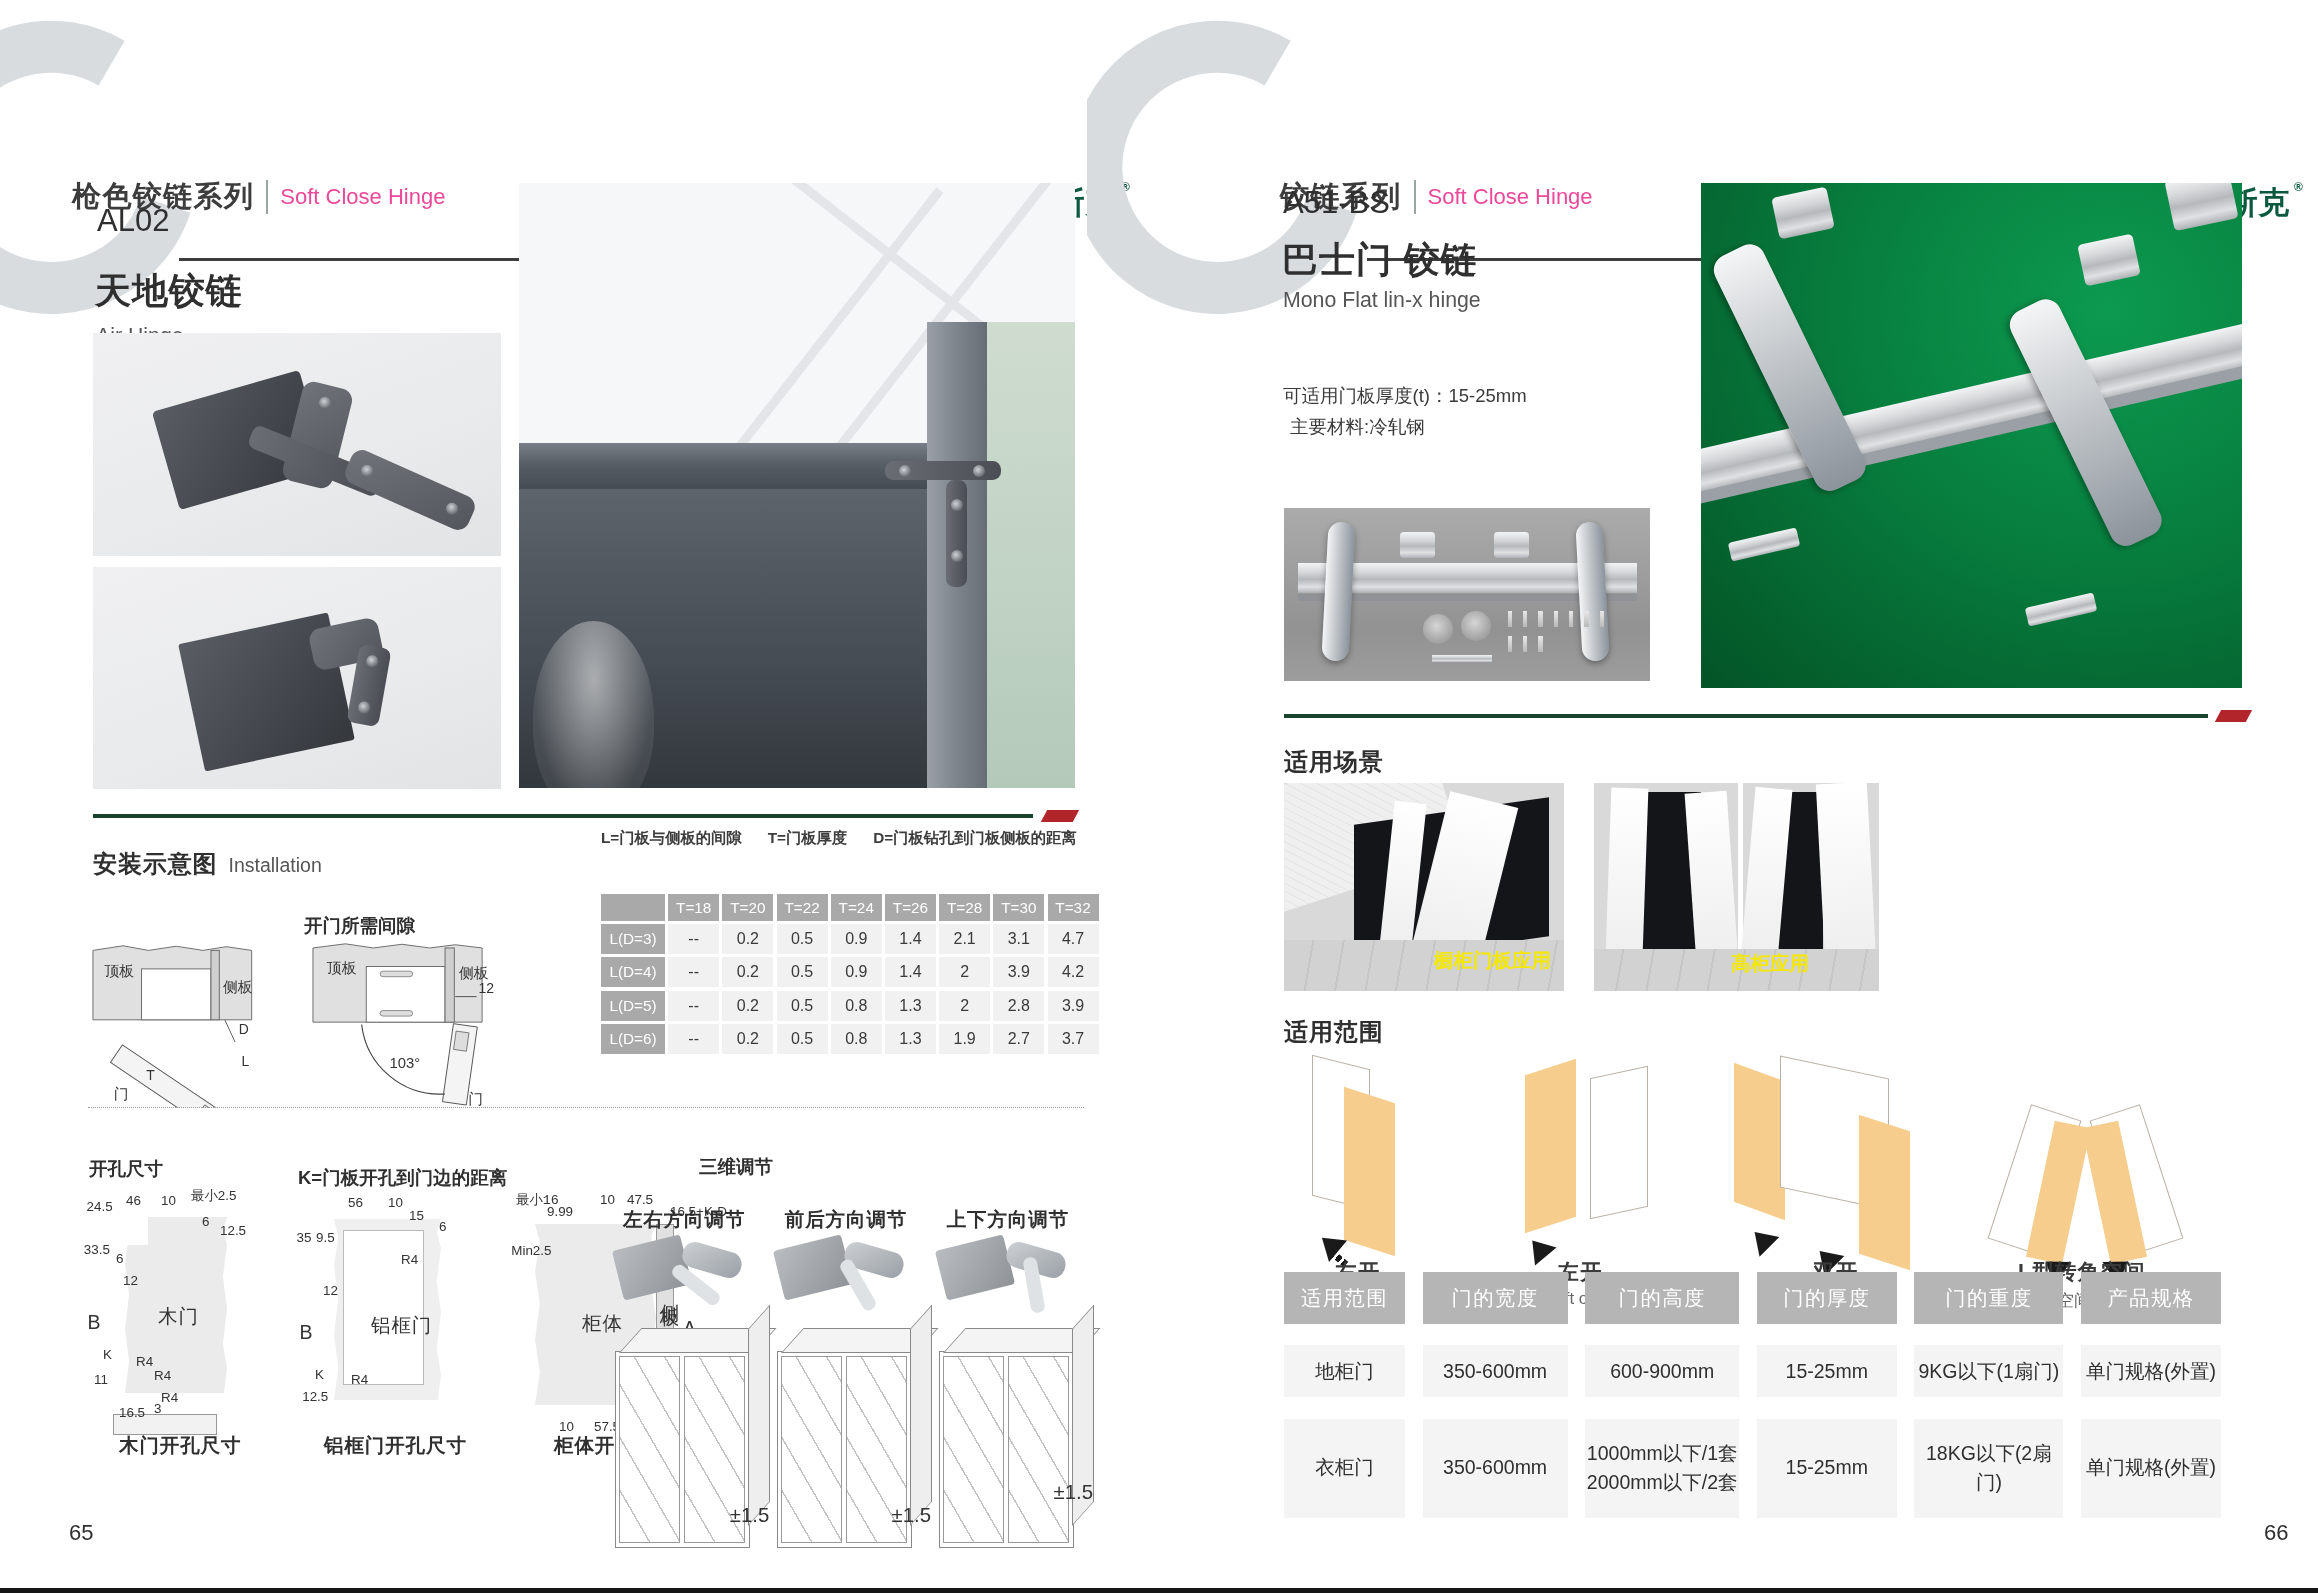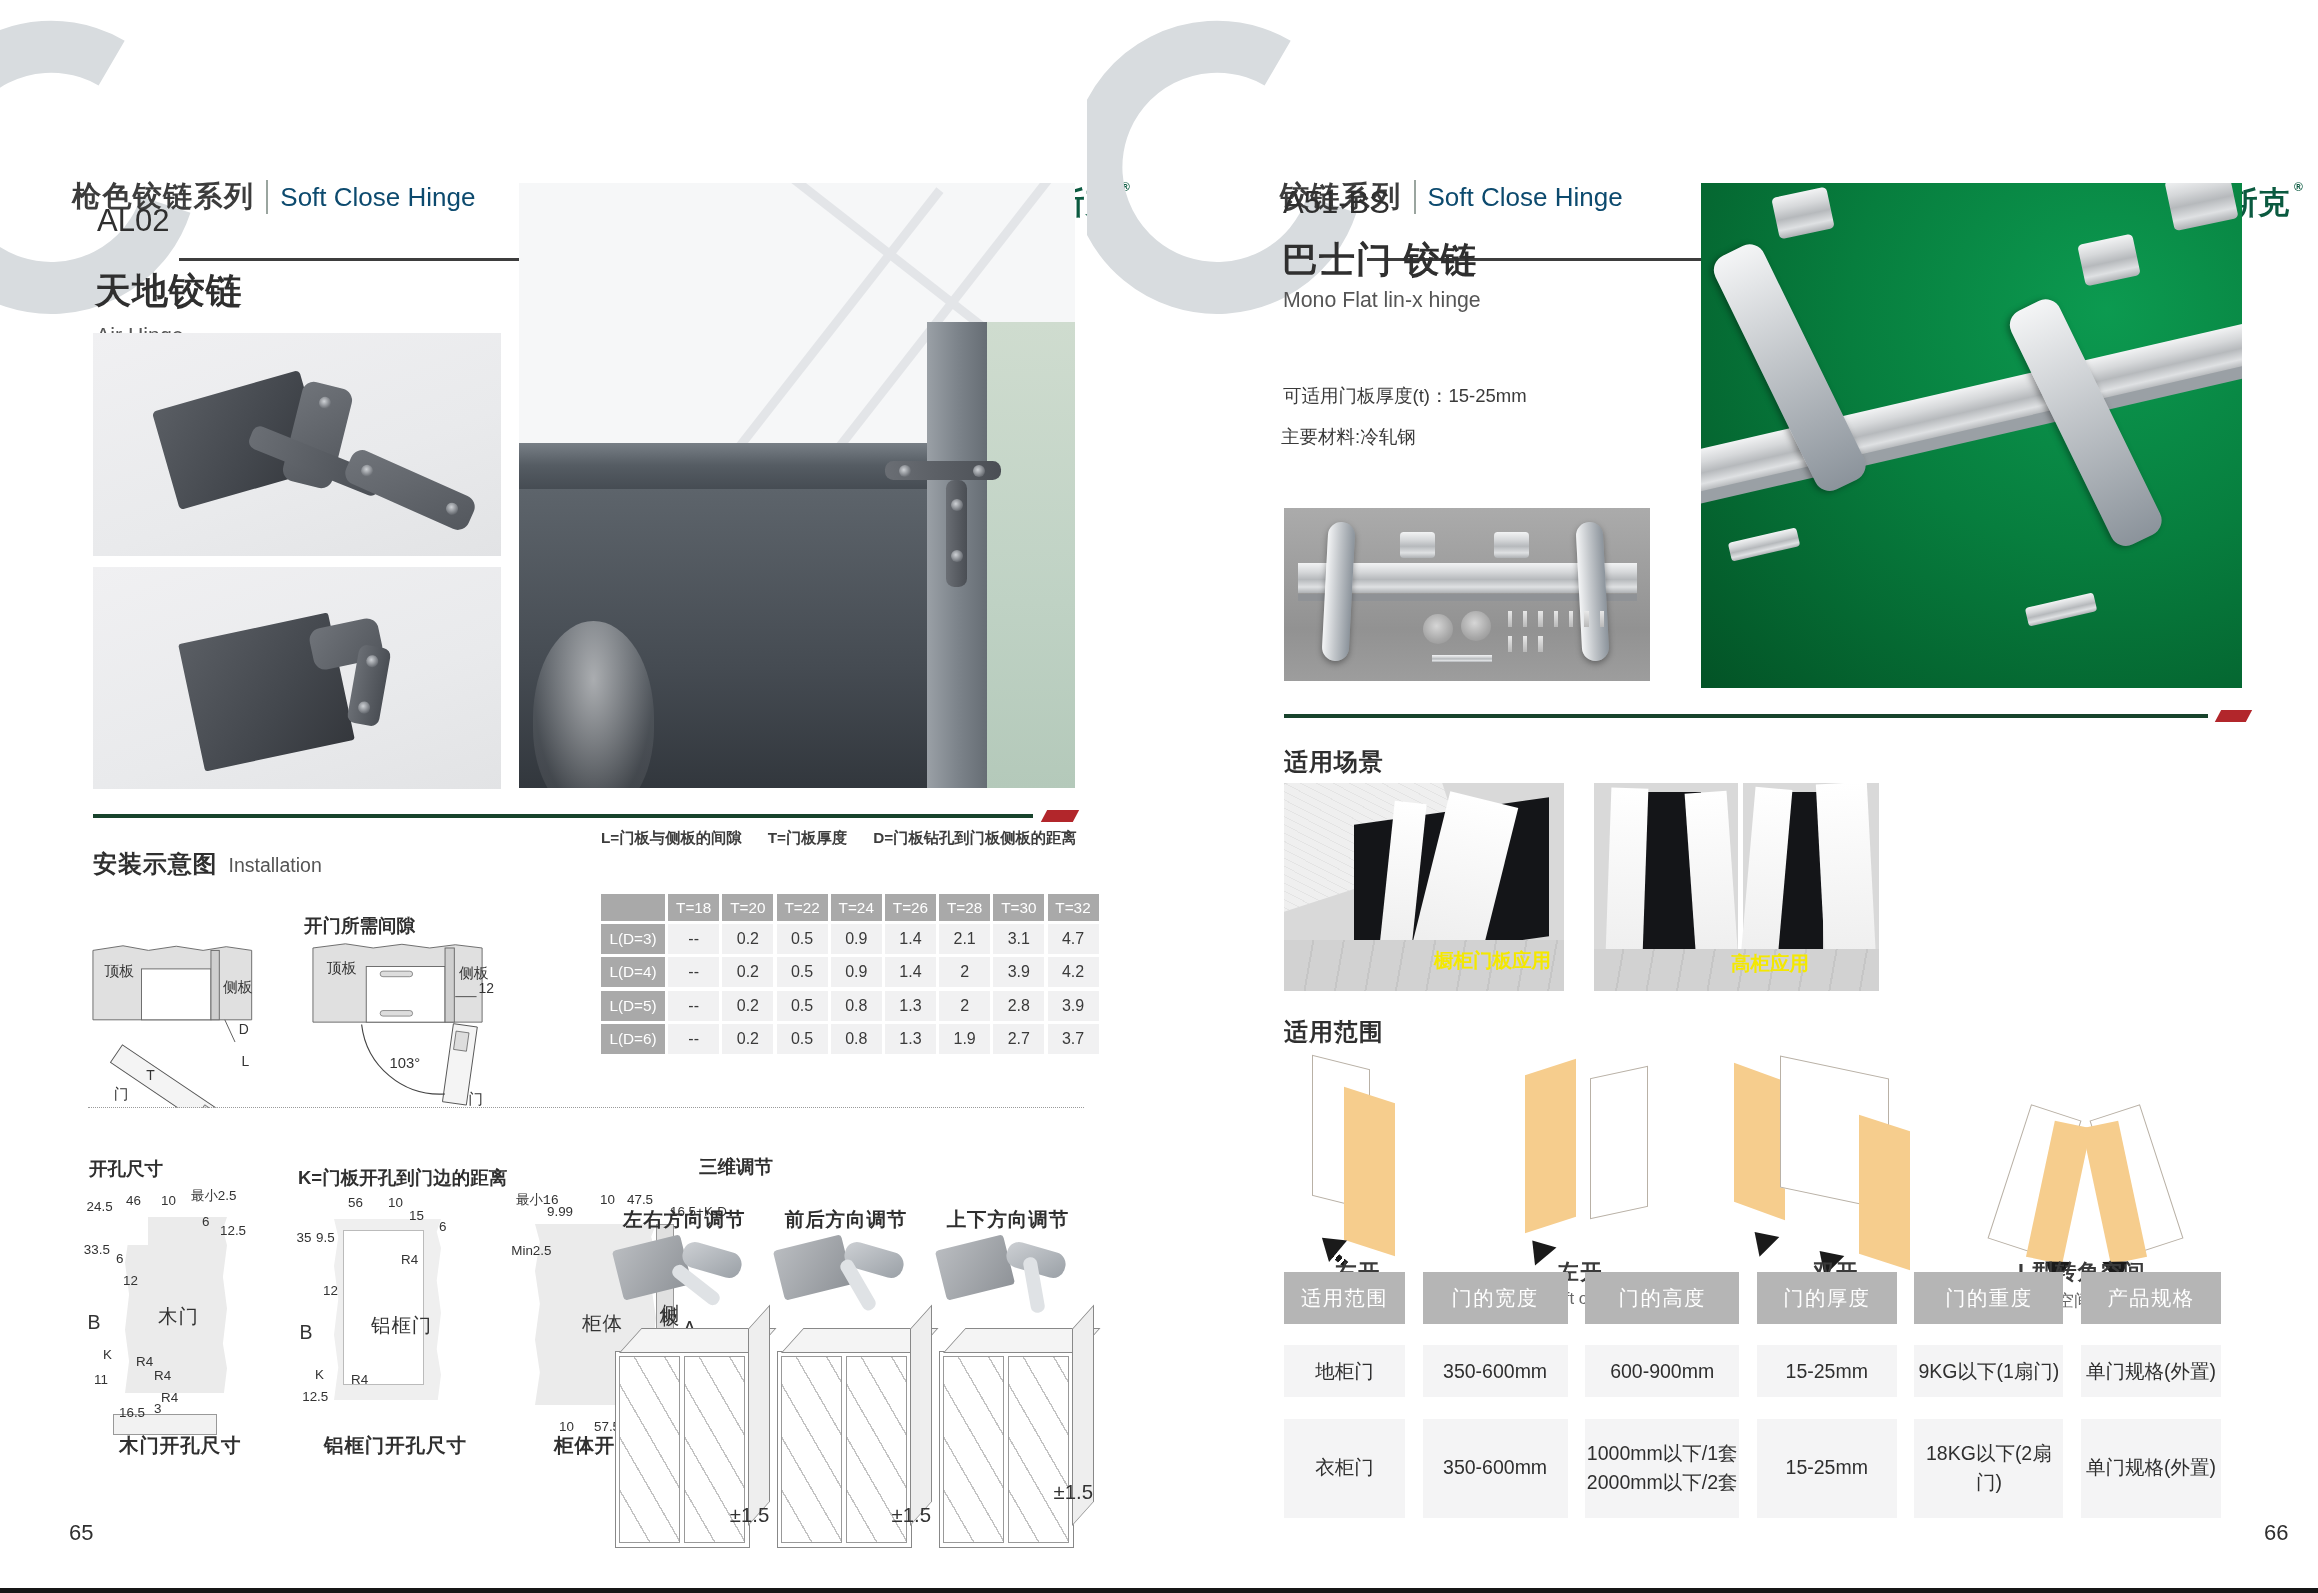--- a/index.html
+++ b/index.html
@@ -7,21 +7,21 @@
          font-family:"Liberation Sans","DejaVu Sans",sans-serif;color:#333;overflow:hidden;}
   .page{position:absolute;top:0;width:1167px;height:1594px;}
   .page.pl{left:0;} .page.pr{left:1166px;}
   .abs{position:absolute;}
   
   .edge-bottom{position:absolute;left:0;bottom:0;width:100%;height:6.5px;background:#161616;}
   
   .cmark{position:absolute;left:-79px;top:4.6px;}
   .series-cn{font-size:29px;font-weight:bold;color:#3c3c3c;letter-spacing:1.4px;}
   .hdr-div{width:1.9px;height:34px;background:#9aa59f;}
-  .series-en{font-size:26px;color:#0c4a6e;}
+  .series-en{font-size:22px;color:#ec4899;}
   .hdr-row{display:flex;align-items:center;gap:12px;}
   .logo{display:flex;align-items:flex-start;gap:3.7px;color:#0b5a40;font-weight:800;}
   .logo .en{font-size:34px;letter-spacing:-0.5px;}
   .logo .o{position:relative;display:inline-block;}
   .logo .o .dot{position:absolute;left:50%;top:54%;width:10.2px;height:7.4px;background:#b2262b;transform:translate(-50%,-50%);}
   .logo .cn{font-size:31px;letter-spacing:0.9px;margin-top:2.8px;}
   .logo .reg{font-size:12px;margin-top:0.9px;}
   .rule{position:absolute;height:2.8px;background:#3d3d3d;}
   
   .pcode{font-size:31px;color:#2f2f2f;}
@@ -411,21 +411,21 @@
         <span class="en o"><span>O</span><span class="dot"></span></span>
       <span class="cn">耐斯克</span>
       <span class="reg">®</span>
     </div>
     <div class="rule" style="left:201px;top:258px;width:872px;"></div>
 
     <div class="abs pcode" style="left:117px;top:185px;">A51-BS</div>
     <div class="abs pname" style="left:116px;top:236px;">巴士门 铰链</div>
     <div class="abs pname-en" style="left:117px;top:288px;">Mono Flat lin-x hinge</div>
     <div class="abs pspec" style="left:117px;top:381px;">可适用门板厚度(t)：15-25mm</div>
-    <div class="abs pspec" style="left:115px;top:412px;margin-top:10px;">主要材料:冷轧钢</div>
+    <div class="abs pspec" style="left:124px;top:412px;">主要材料:冷轧钢</div>
 
     <div class="photo kit" style="left:118px;top:508px;width:366px;height:173px;">
       <div class="rail" style="left:14px;top:55px;width:339px;height:30px;"></div>
       <div class="rail" style="left:14px;top:86px;width:339px;height:6.5px;background:#8f9296;"></div>
       <div class="chrome-arm" style="left:41px;top:14px;width:27px;height:139px;transform:rotate(3deg);"></div>
       <div class="chrome-arm" style="left:295px;top:14px;width:27px;height:139px;transform:rotate(-3deg);"></div>
       <div class="rail" style="left:116px;top:24px;width:35px;height:26px;border-radius:3.7px;"></div>
       <div class="rail" style="left:210px;top:24px;width:35px;height:26px;border-radius:3.7px;"></div>
       <div class="cap-ring" style="left:139px;top:106px;width:30px;height:30px;"></div>
       <div class="cap-ring" style="left:177px;top:103px;width:30px;height:30px;"></div>

